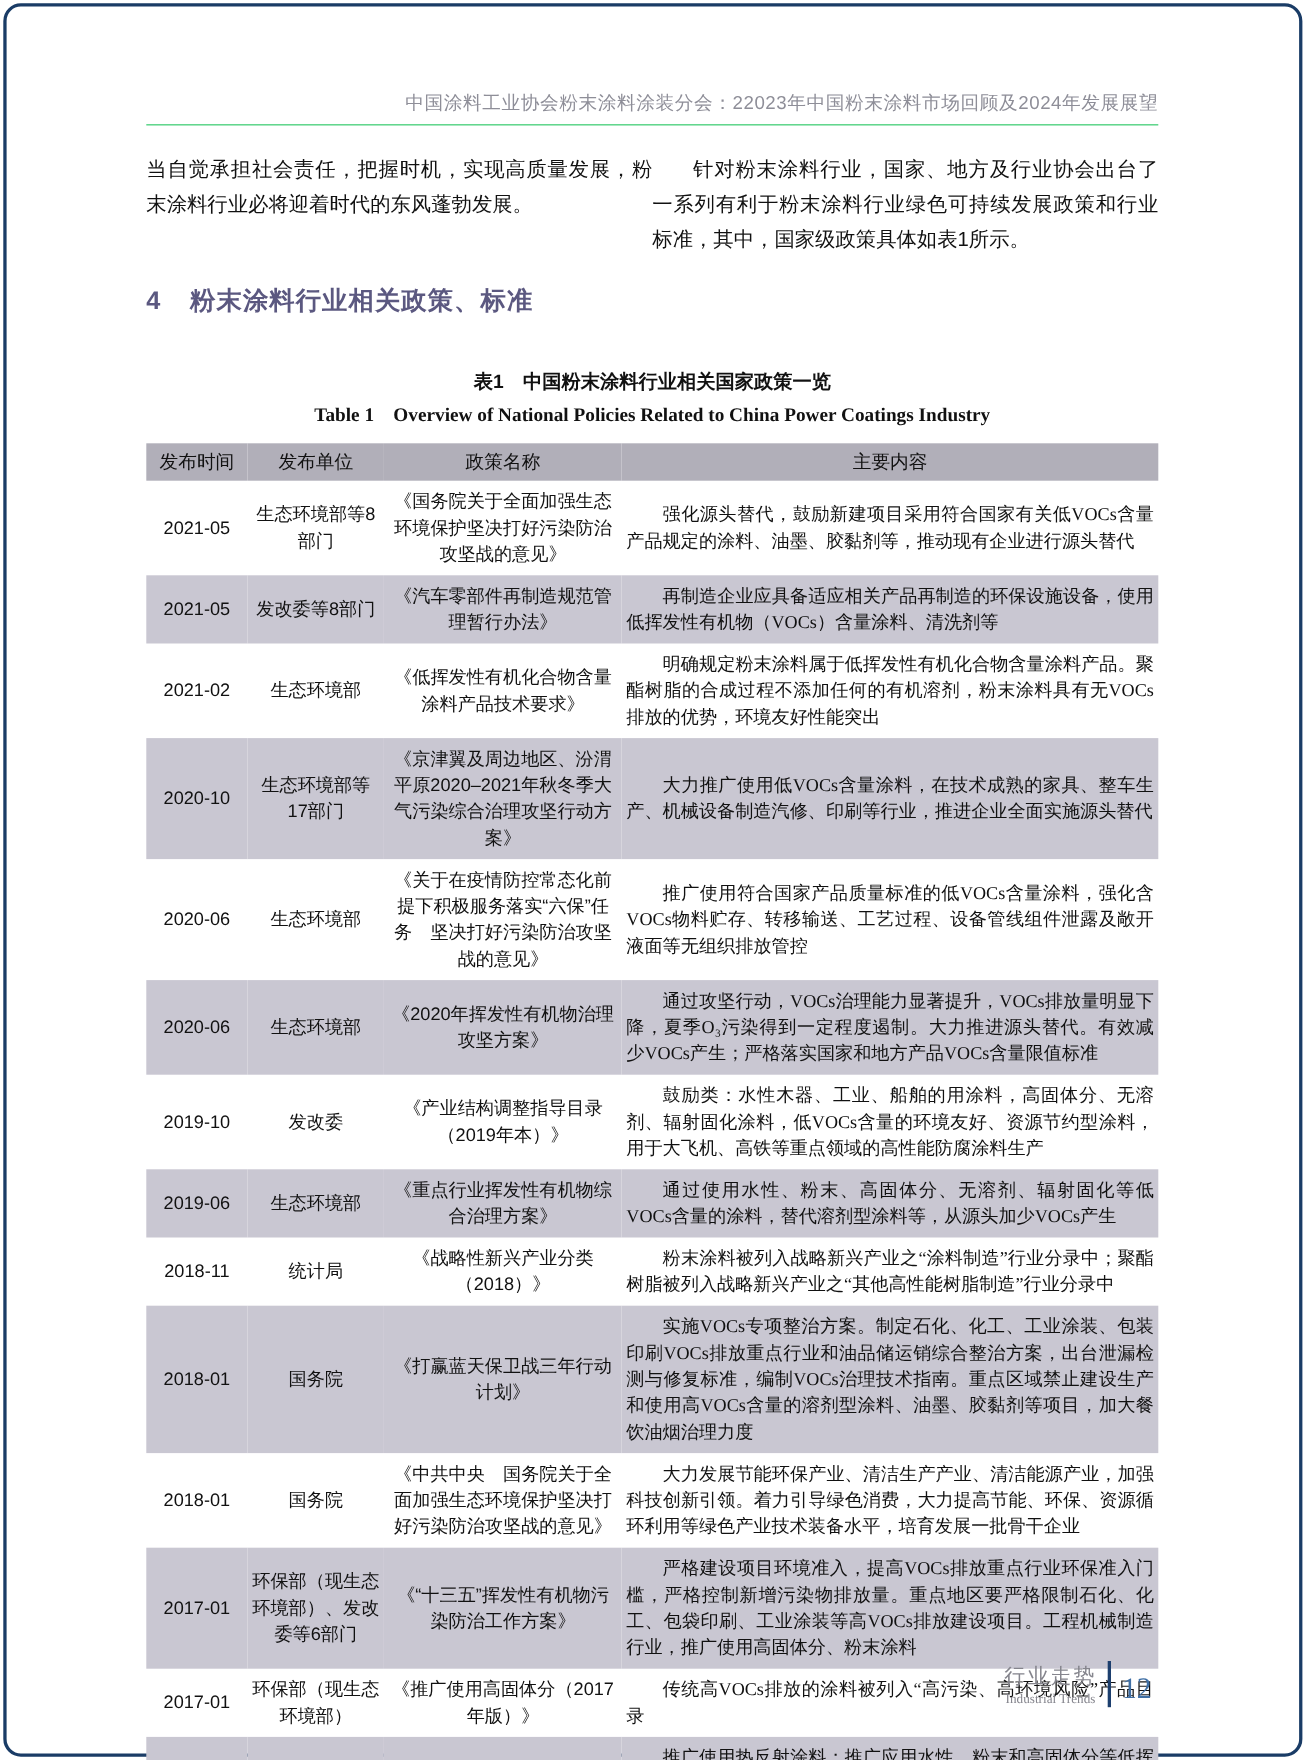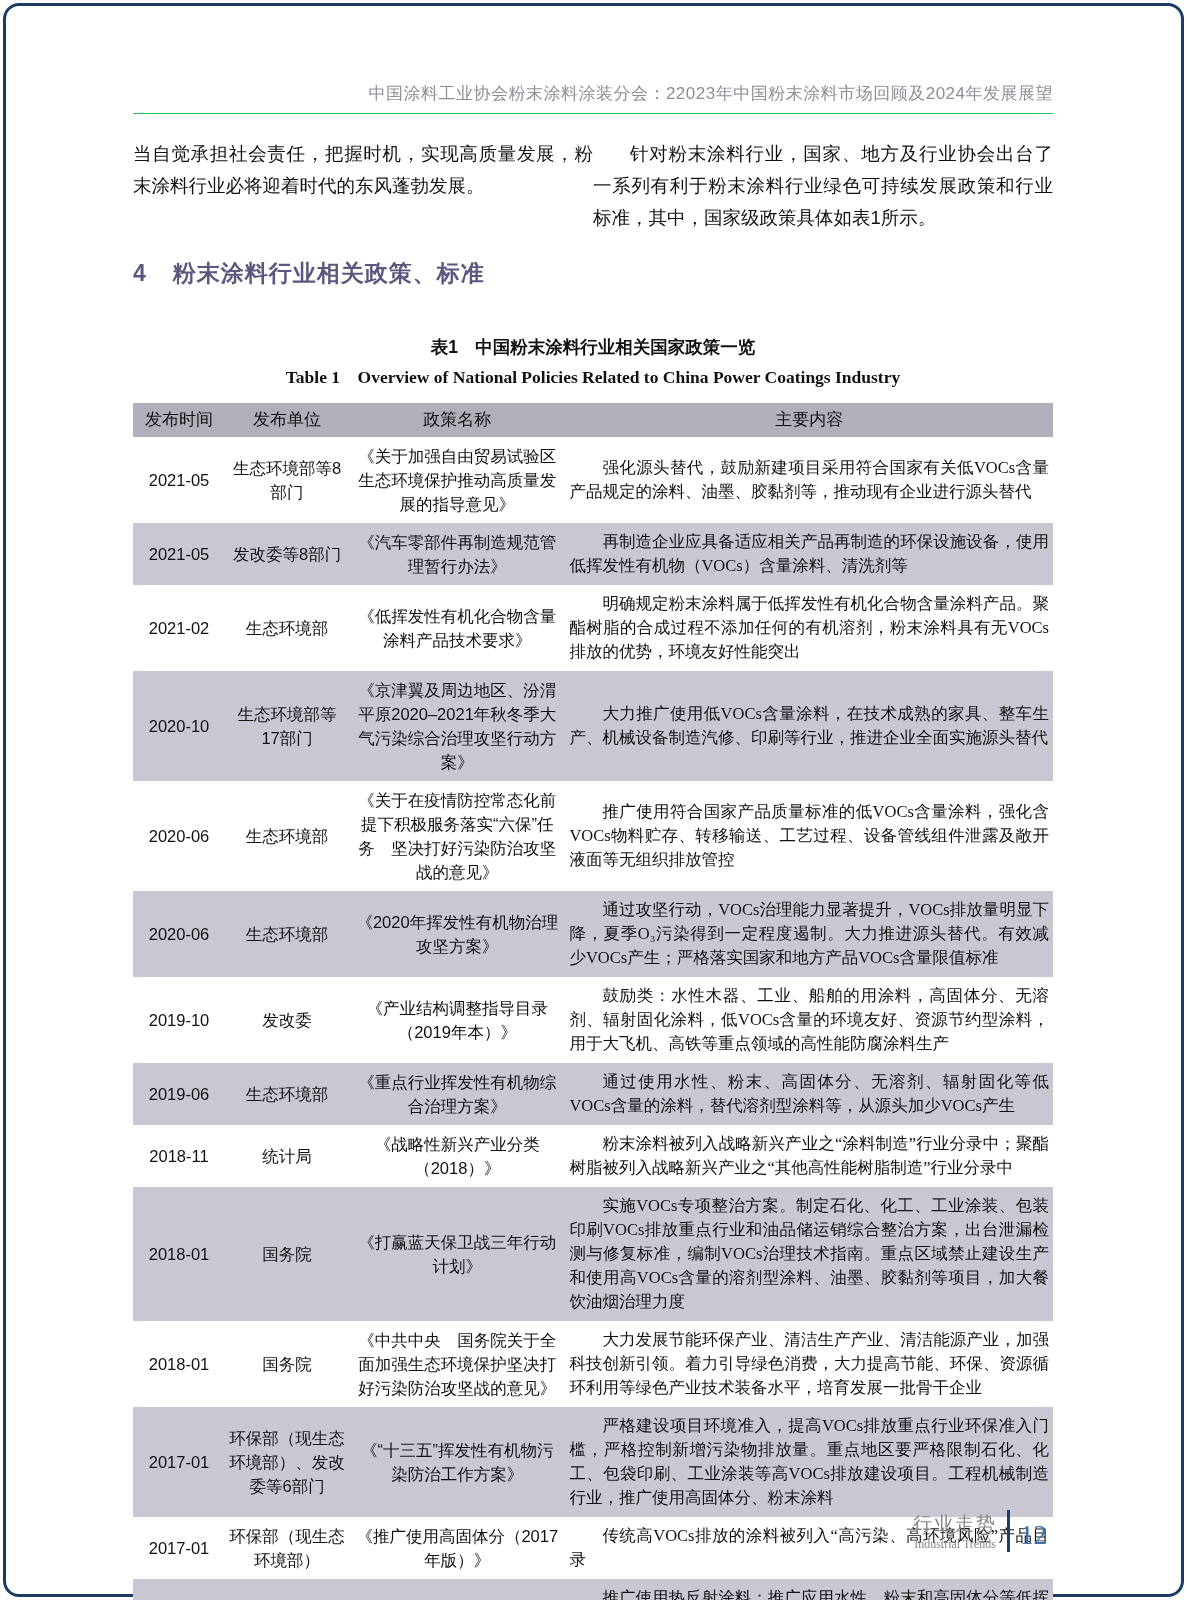--- a/index.html
+++ b/index.html
@@ -107,21 +107,21 @@
           <th>发布时间</th>
           <th>发布单位</th>
           <th>政策名称</th>
           <th>主要内容</th>
         </tr>
       </thead>
       <tbody id="policy-rows">
   <tr>
     <td class="c-date">2021-05</td>
     <td class="c-agency">生态环境部等8部门</td>
-    <td class="c-policy">《关于加强自由贸易试验区生态环境保护推动高质量发展的指导意见》</td>
+    <td class="c-policy">《国务院关于全面加强生态环境保护坚决打好污染防治攻坚战的意见》</td>
     <td class="c-content">
       <p>强化源头替代，鼓励新建项目采用符合国家有关低VOCs含量产品规定的涂料、油墨、胶黏剂等，推动现有企业进行源头替代</p>
     </td>
   </tr>
 
   <tr>
     <td class="c-date">2021-05</td>
     <td class="c-agency">发改委等8部门</td>
     <td class="c-policy">《汽车零部件再制造规范管理暂行办法》</td>
     <td class="c-content">

